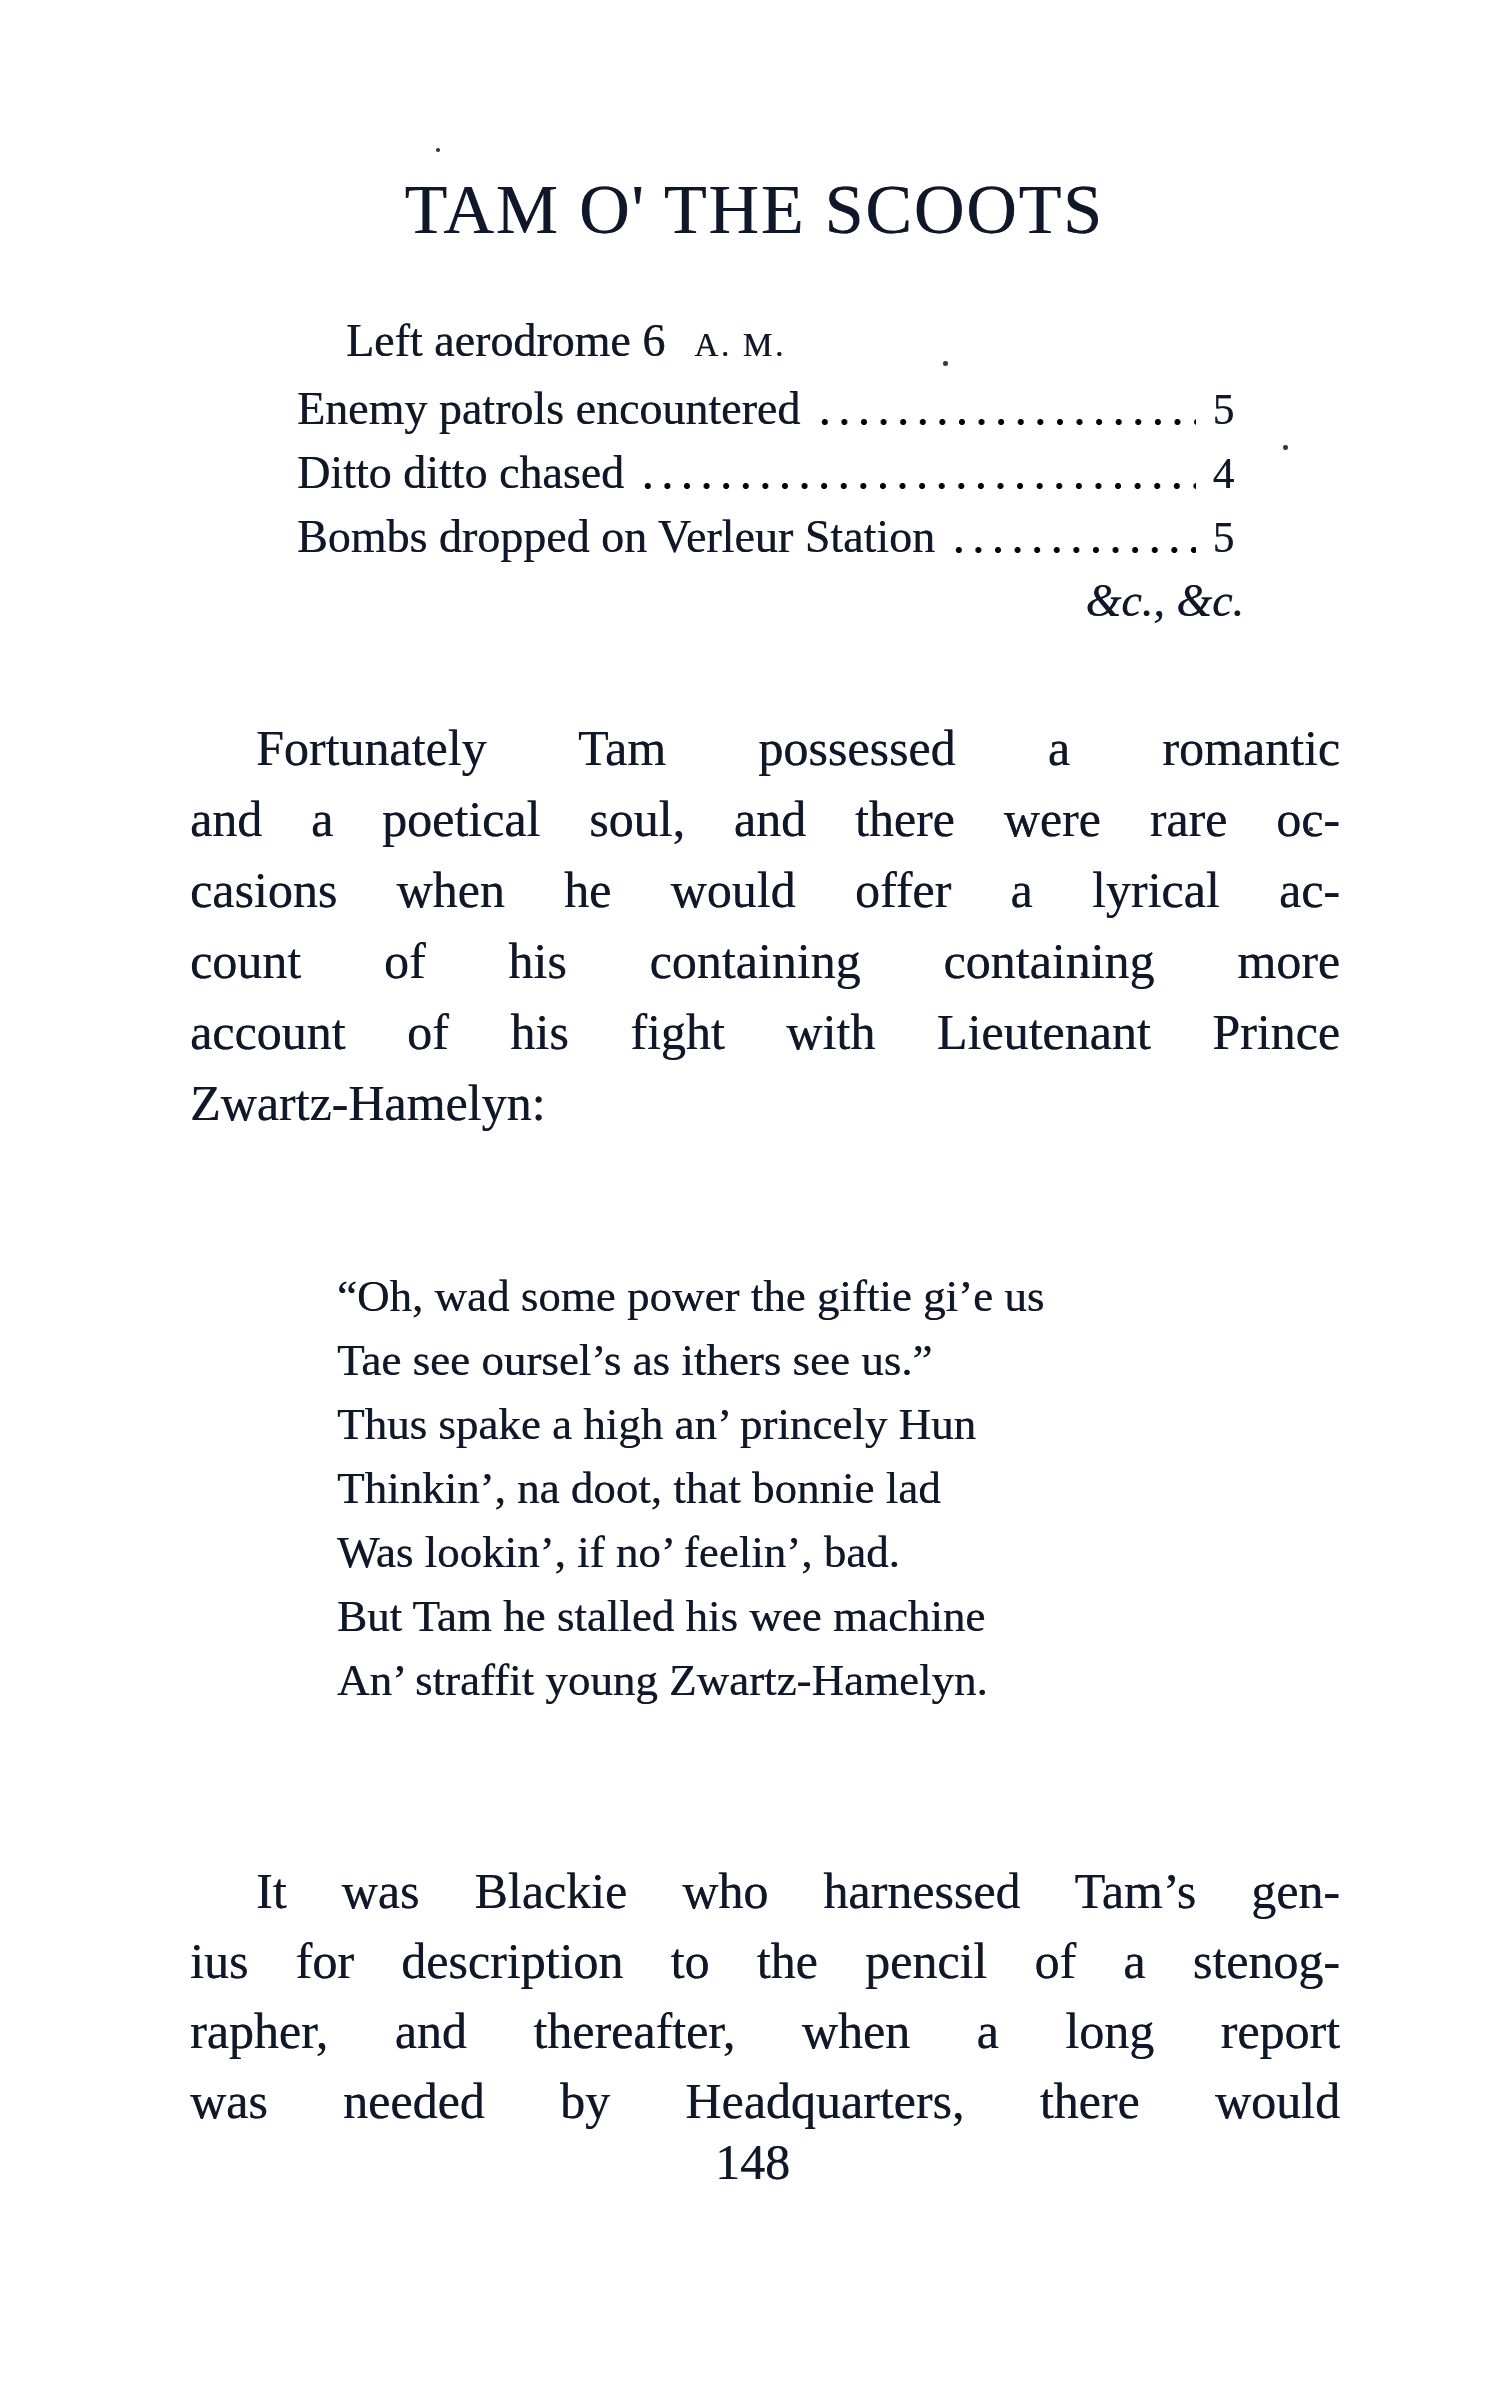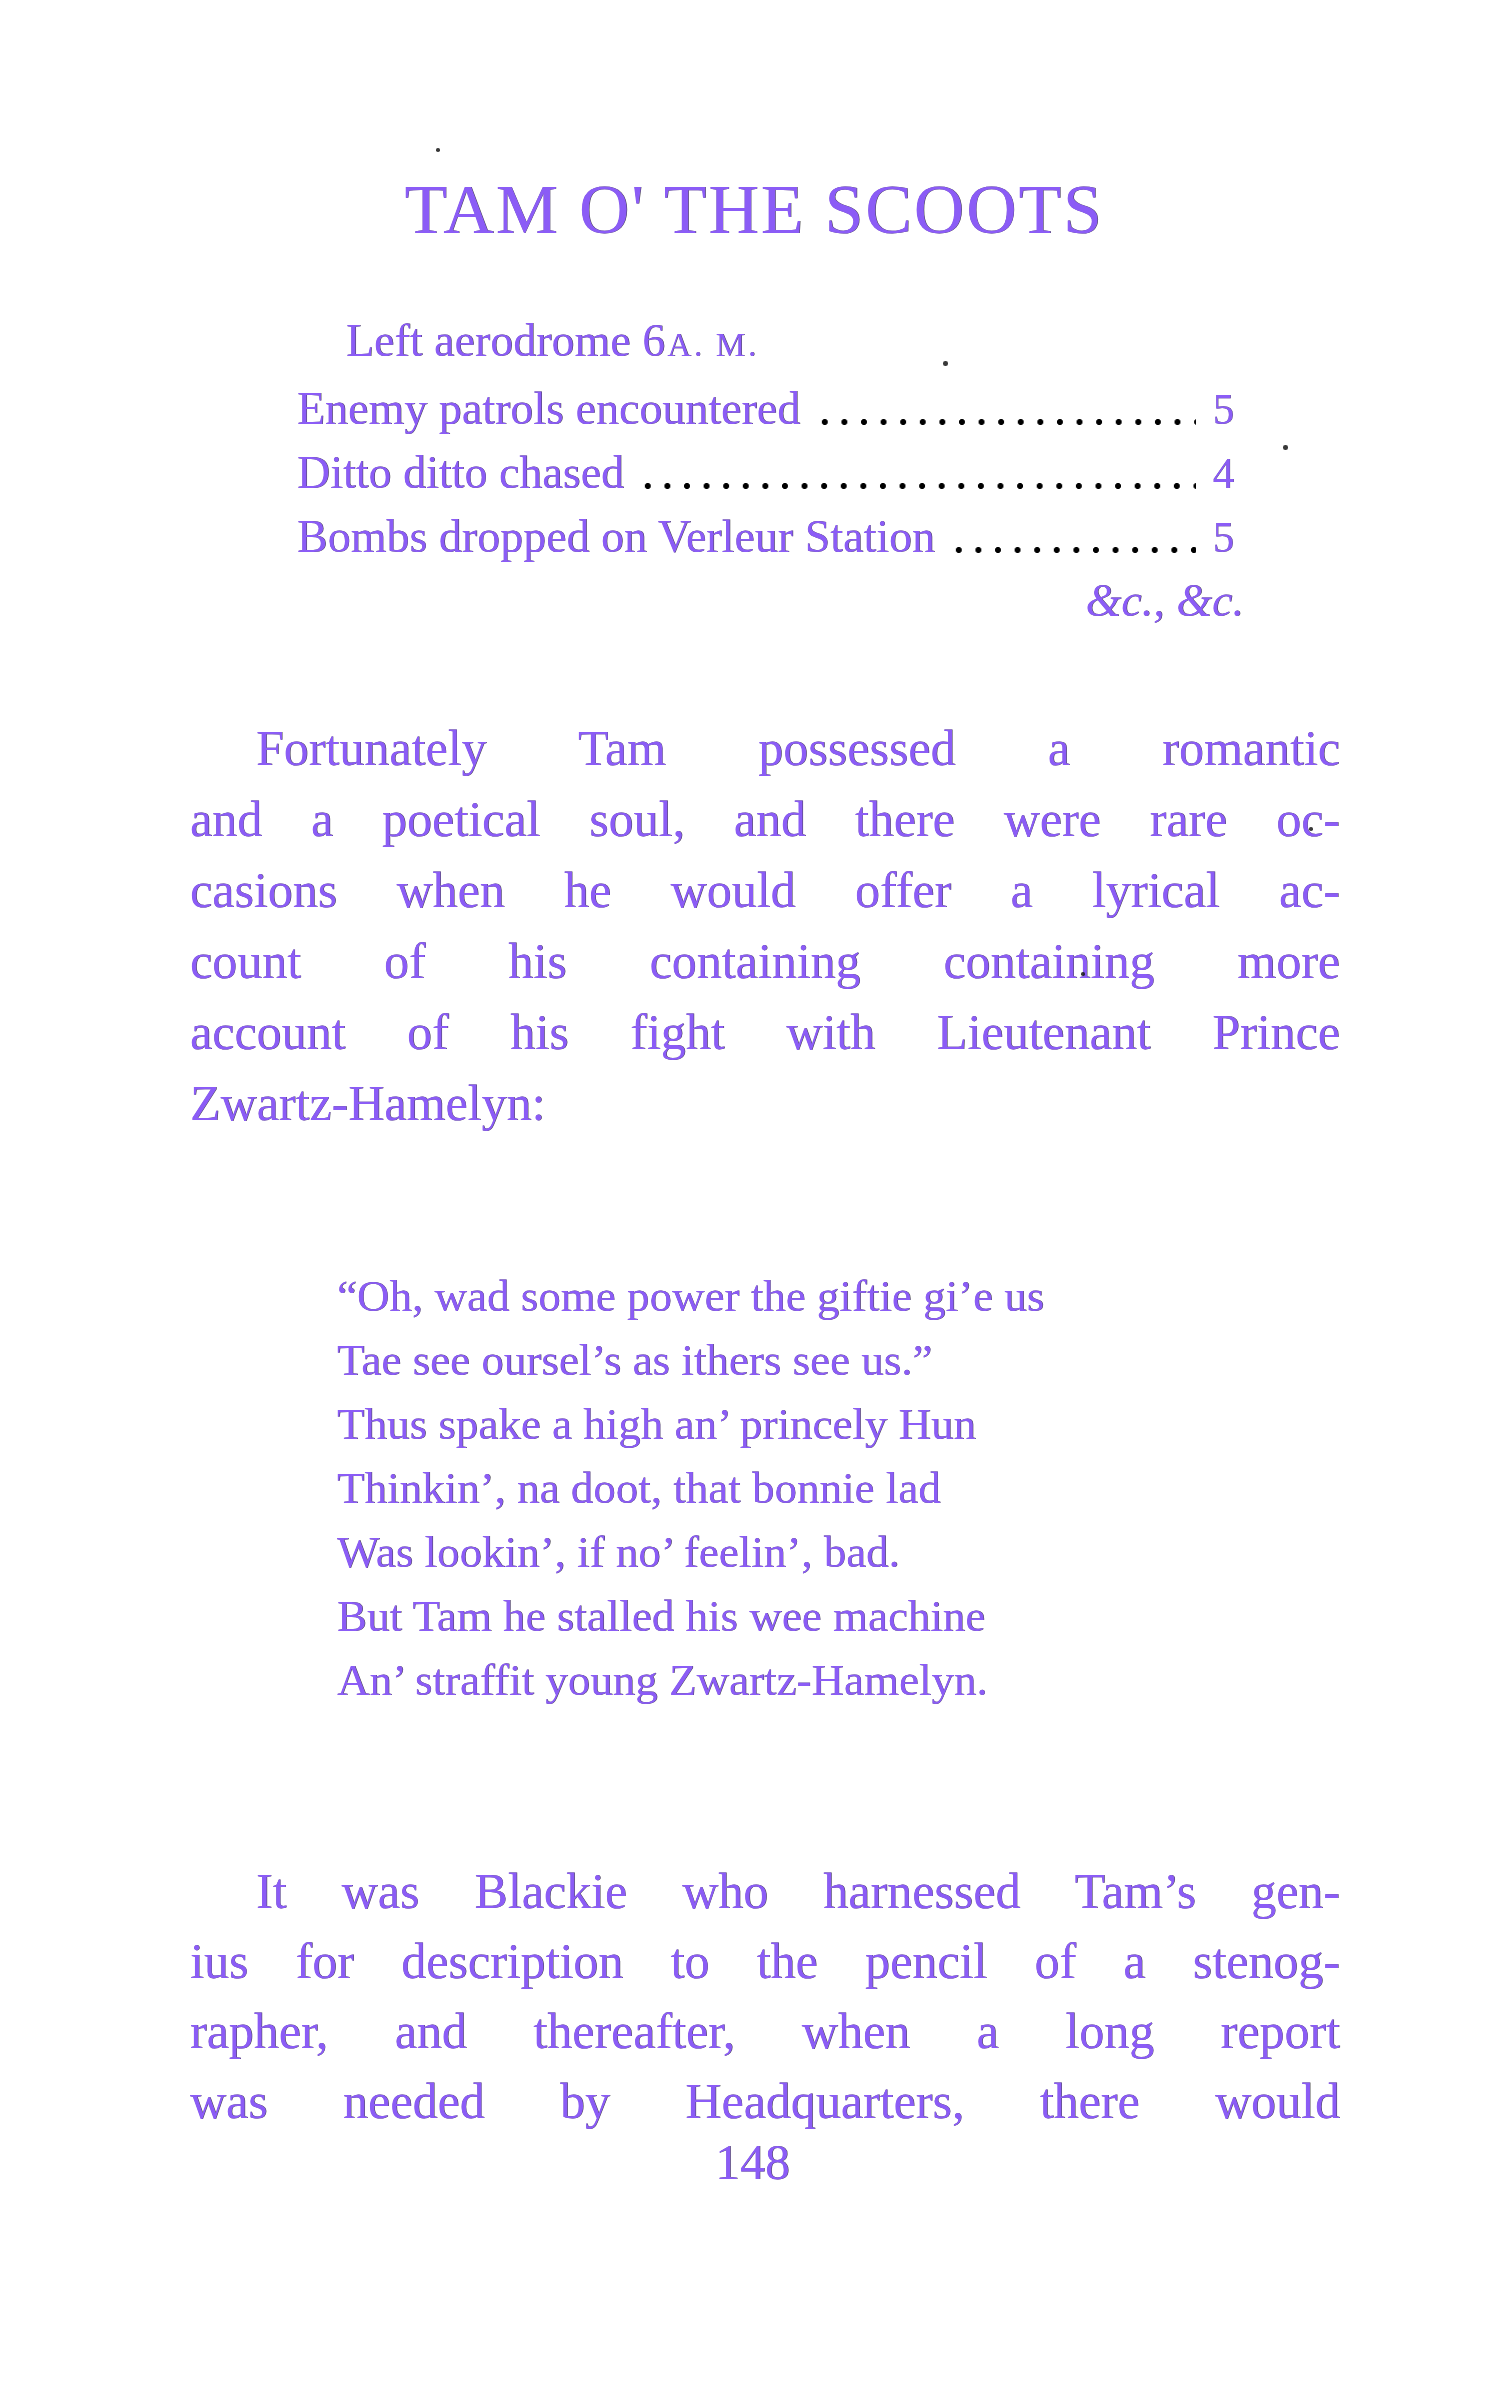--- a/index.html
+++ b/index.html
@@ -3,39 +3,39 @@
 <meta charset="utf-8">
 <style>
   html,body { margin:0; padding:0; background:#e8e8e8; }
   .page {
     position:relative;
     width:1505px; height:2401px;
     margin:0 auto;
     background:#ffffff;
     overflow:hidden;
     font-family:"Liberation Serif", serif;
-    color:#8b5cf6;
+    color:#0f172a;
   }
   .inked { text-shadow:0.4px 0.4px 0 rgba(0,0,0,0.75); }
 
   
   .title {
     position:absolute; top:170px; left:19.6px; width:1469px;
     margin:0; text-align:center;
     font-size:70px; font-weight:normal; letter-spacing:1.8px;
     white-space:nowrap;
   }
 
   
   .report {
     position:absolute; top:309px; left:297px; width:947px;
     font-size:46px; line-height:64px;
   }
   .report-heading { padding-left:49px; white-space:nowrap; }
-  .sc { font-size:0.72em; letter-spacing:2.7px; margin-left:2px; }
+  .sc { font-size:0.72em; letter-spacing:2.7px; margin-left:29px; }
   .report-row { display:flex; align-items:baseline; }
   .rlabel { white-space:nowrap; }
   .leader {
     flex:1 1 auto; align-self:stretch;
     margin-left:14.3px; margin-right:7.1px;
     background-image:radial-gradient(circle, #000 2.7px, transparent 3.2px);
     background-size:19.6px 9.8px;
     background-repeat:repeat-x;
     background-position:left bottom 14.3px;
   }

